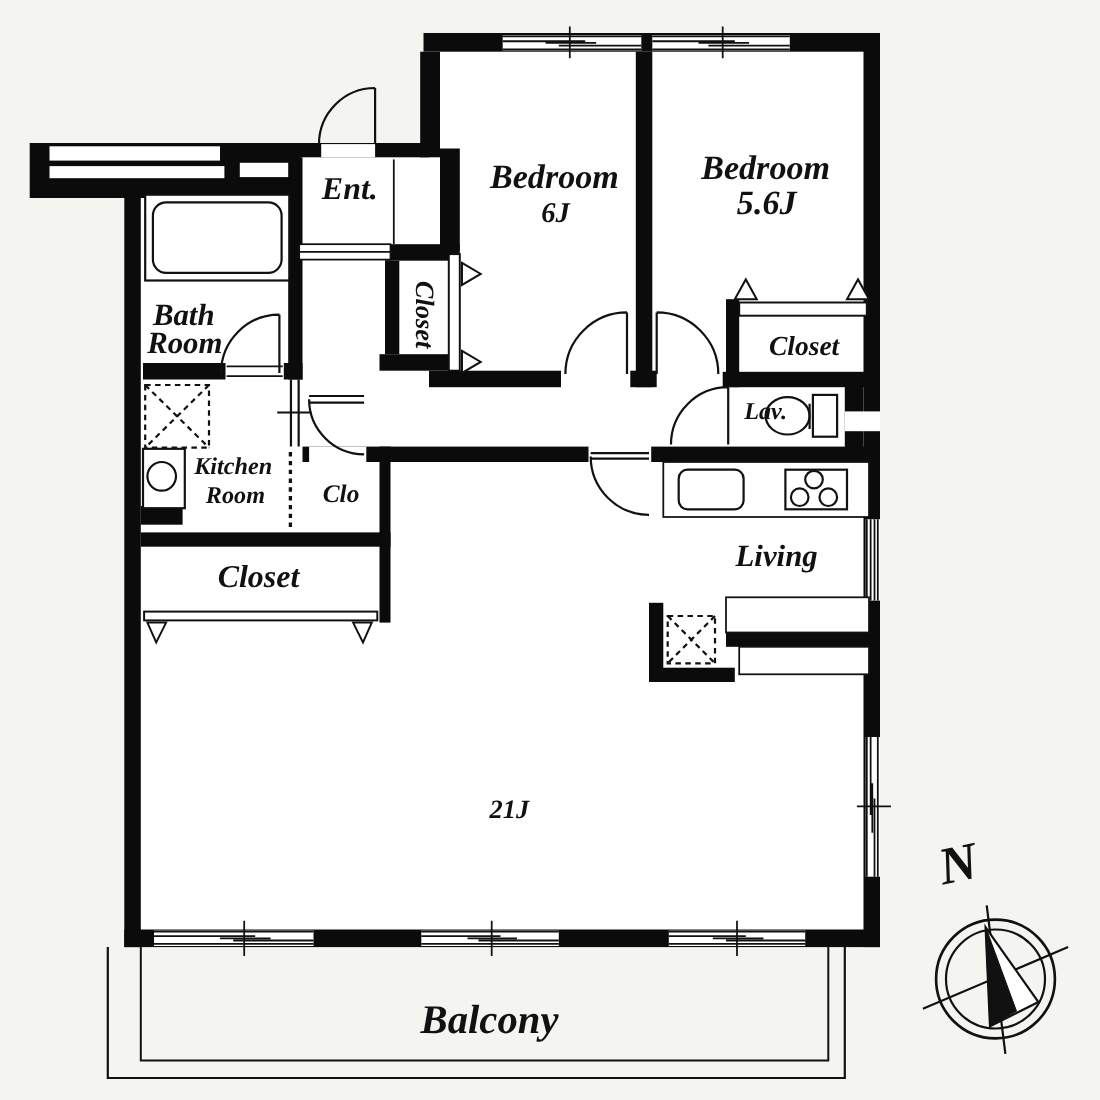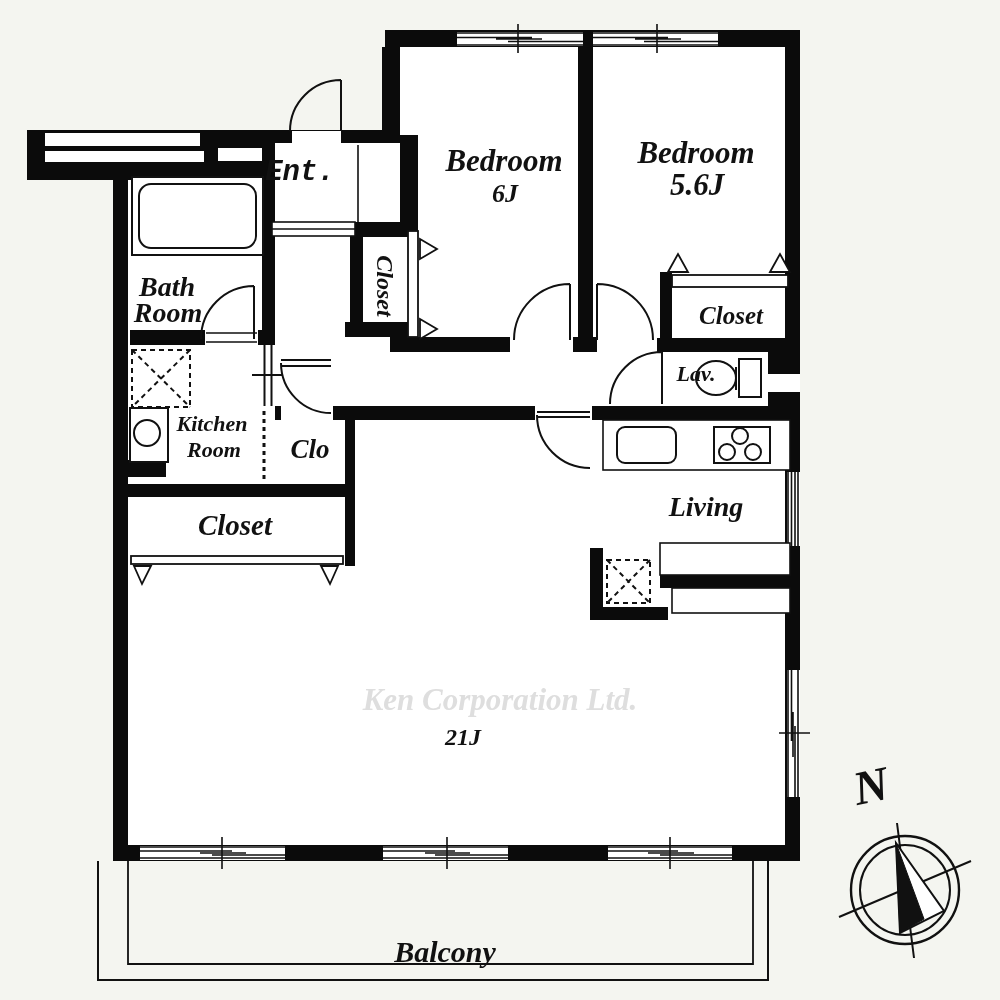--- a/index.html
+++ b/index.html
@@ -159,34 +159,33 @@
 
     <g stroke-width="2">
       <circle cx="905" cy="890" r="54" stroke-width="2.4"></circle>
       <circle cx="905" cy="890" r="45"></circle>
       <path d="M897,823L914,958 M839,917L971,861"></path>
       <polygon points="896,843 944,911 900,933" fill="#fff" stroke-width="2"></polygon>
       <polygon points="896,843 900,933 924,919" fill="#111" stroke="#111" stroke-width="1"></polygon>
     </g>
   </svg>
 
-  <div class="wm" style="left:500px;top:699px;font-size:31px;">Ken Corporation Ltd.</div>
 
   <div class="lbl" style="left:504px;top:160px;font-size:31px;">Bedroom</div>
   <div class="lbl" style="left:505px;top:194px;font-size:26px;">6J</div>
   <div class="lbl" style="left:696px;top:152px;font-size:31px;">Bedroom</div>
   <div class="lbl" style="left:697px;top:184px;font-size:31px;">5.6J</div>
   <div class="lbl" style="left:731px;top:315px;font-size:25px;">Closet</div>
-  <div class="lbl" style="left:300px;top:172px;font-size:29px;font-family:Liberation Mono, monospace;">Ent.</div>
+  <div class="lbl" style="left:318px;top:172px;font-size:29px;">Ent.</div>
   <div class="lbl vert" style="left:385px;top:286px;font-size:24px;">Closet</div>
   <div class="lbl" style="left:167px;top:287px;font-size:28px;">Bath</div>
   <div class="lbl" style="left:168px;top:313px;font-size:28px;">Room</div>
   <div class="lbl" style="left:212px;top:424px;font-size:22px;">Kitchen</div>
   <div class="lbl" style="left:214px;top:450px;font-size:22px;">Room</div>
-  <div class="lbl" style="left:310px;top:449px;font-size:27px;">Clo</div>
+  <div class="lbl" style="left:310px;top:449px;font-size:23px;">Clo</div>
   <div class="lbl" style="left:235px;top:525px;font-size:29px;">Closet</div>
   <div class="lbl" style="left:696px;top:374px;font-size:22px;">Lav.</div>
   <div class="lbl" style="left:706px;top:507px;font-size:28px;">Living</div>
   <div class="lbl" style="left:463px;top:737px;font-size:24px;">21J</div>
-  <div class="lbl" style="left:445px;top:952px;font-size:30px;">Balcony</div>
+  <div class="lbl" style="left:445px;top:928px;font-size:37px;">Balcony</div>
   <div class="lbl north" style="left:871px;top:786px;font-size:48px;">N</div>
 
 </div>
 
 </body></html>

